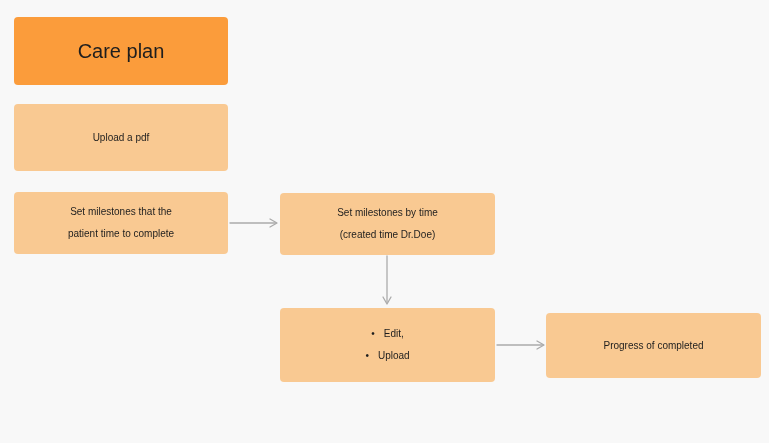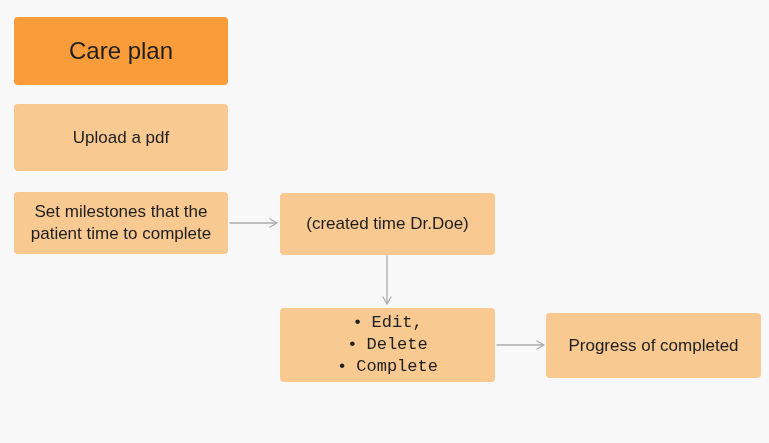--- a/index.html
+++ b/index.html
@@ -27,47 +27,46 @@
   }
   .node {
     position: absolute;
     background: var(--node-secondary);
     border-radius: 4px;
     display: flex;
     flex-direction: column;
     align-items: center;
     justify-content: center;
     text-align: center;
-    font-size: 17px;
+    font-size: 10px;
     line-height: 22px;
     color: var(--text);
   }
   .node--primary {
     background: var(--node-primary);
-    font-size: 24px;
+    font-size: 20px;
     line-height: 26px;
   }
   #node-care-plan            { left: 14px;  top: 17px;  width: 214px; height: 68px; }
   #node-upload-pdf           { left: 14px;  top: 104px; width: 214px; height: 67px; }
   #node-set-milestones-patient { left: 14px;  top: 192px; width: 214px; height: 62px; }
   #node-set-milestones-time  { left: 280px; top: 193px; width: 215px; height: 62px; }
   #node-milestone-actions    { left: 280px; top: 308px; width: 215px; height: 74px; }
   #node-progress-completed   { left: 546px; top: 313px; width: 215px; height: 65px; gap: 28px; }
 
   .node-line { display: block; }
 
   .bullet-list {
     list-style: none;
     margin: 0;
     padding: 0;
     width: 100%;
   }
   .bullet-list li {
     line-height: 22px;
-    font-family: Liberation Mono, monospace;
   }
   .bullet-list li::before {
     content: "\2022";
     margin-right: 9px;
   }
 
   svg.connectors-layer {
     position: absolute;
     left: 0;
     top: 0;
@@ -95,28 +94,28 @@
   <div class="node" id="node-upload-pdf">
     <span class="node-line">Upload a pdf</span>
   </div>
 
   <div class="node" id="node-set-milestones-patient">
     <span class="node-line">Set milestones that the</span>
     <span class="node-line">patient time to complete</span>
   </div>
 
   <div class="node" id="node-set-milestones-time">
+    <span class="node-line">Set milestones by time</span>
     <span class="node-line">(created time Dr.Doe)</span>
   </div>
 
   <div class="node" id="node-milestone-actions">
     <ul class="bullet-list">
       <li>Edit,</li>
-      <li>Delete</li>
-      <li>Complete</li>
+      <li>Upload</li>
     </ul>
   </div>
 
   <div class="node" id="node-progress-completed">
     <span class="node-line">Progress of completed</span>
   </div>
 
   <svg class="connectors-layer" viewBox="0 0 769 443" xmlns="http://www.w3.org/2000/svg">
     <g>
       <path class="connector" d="M230 223 L276 223"></path>

